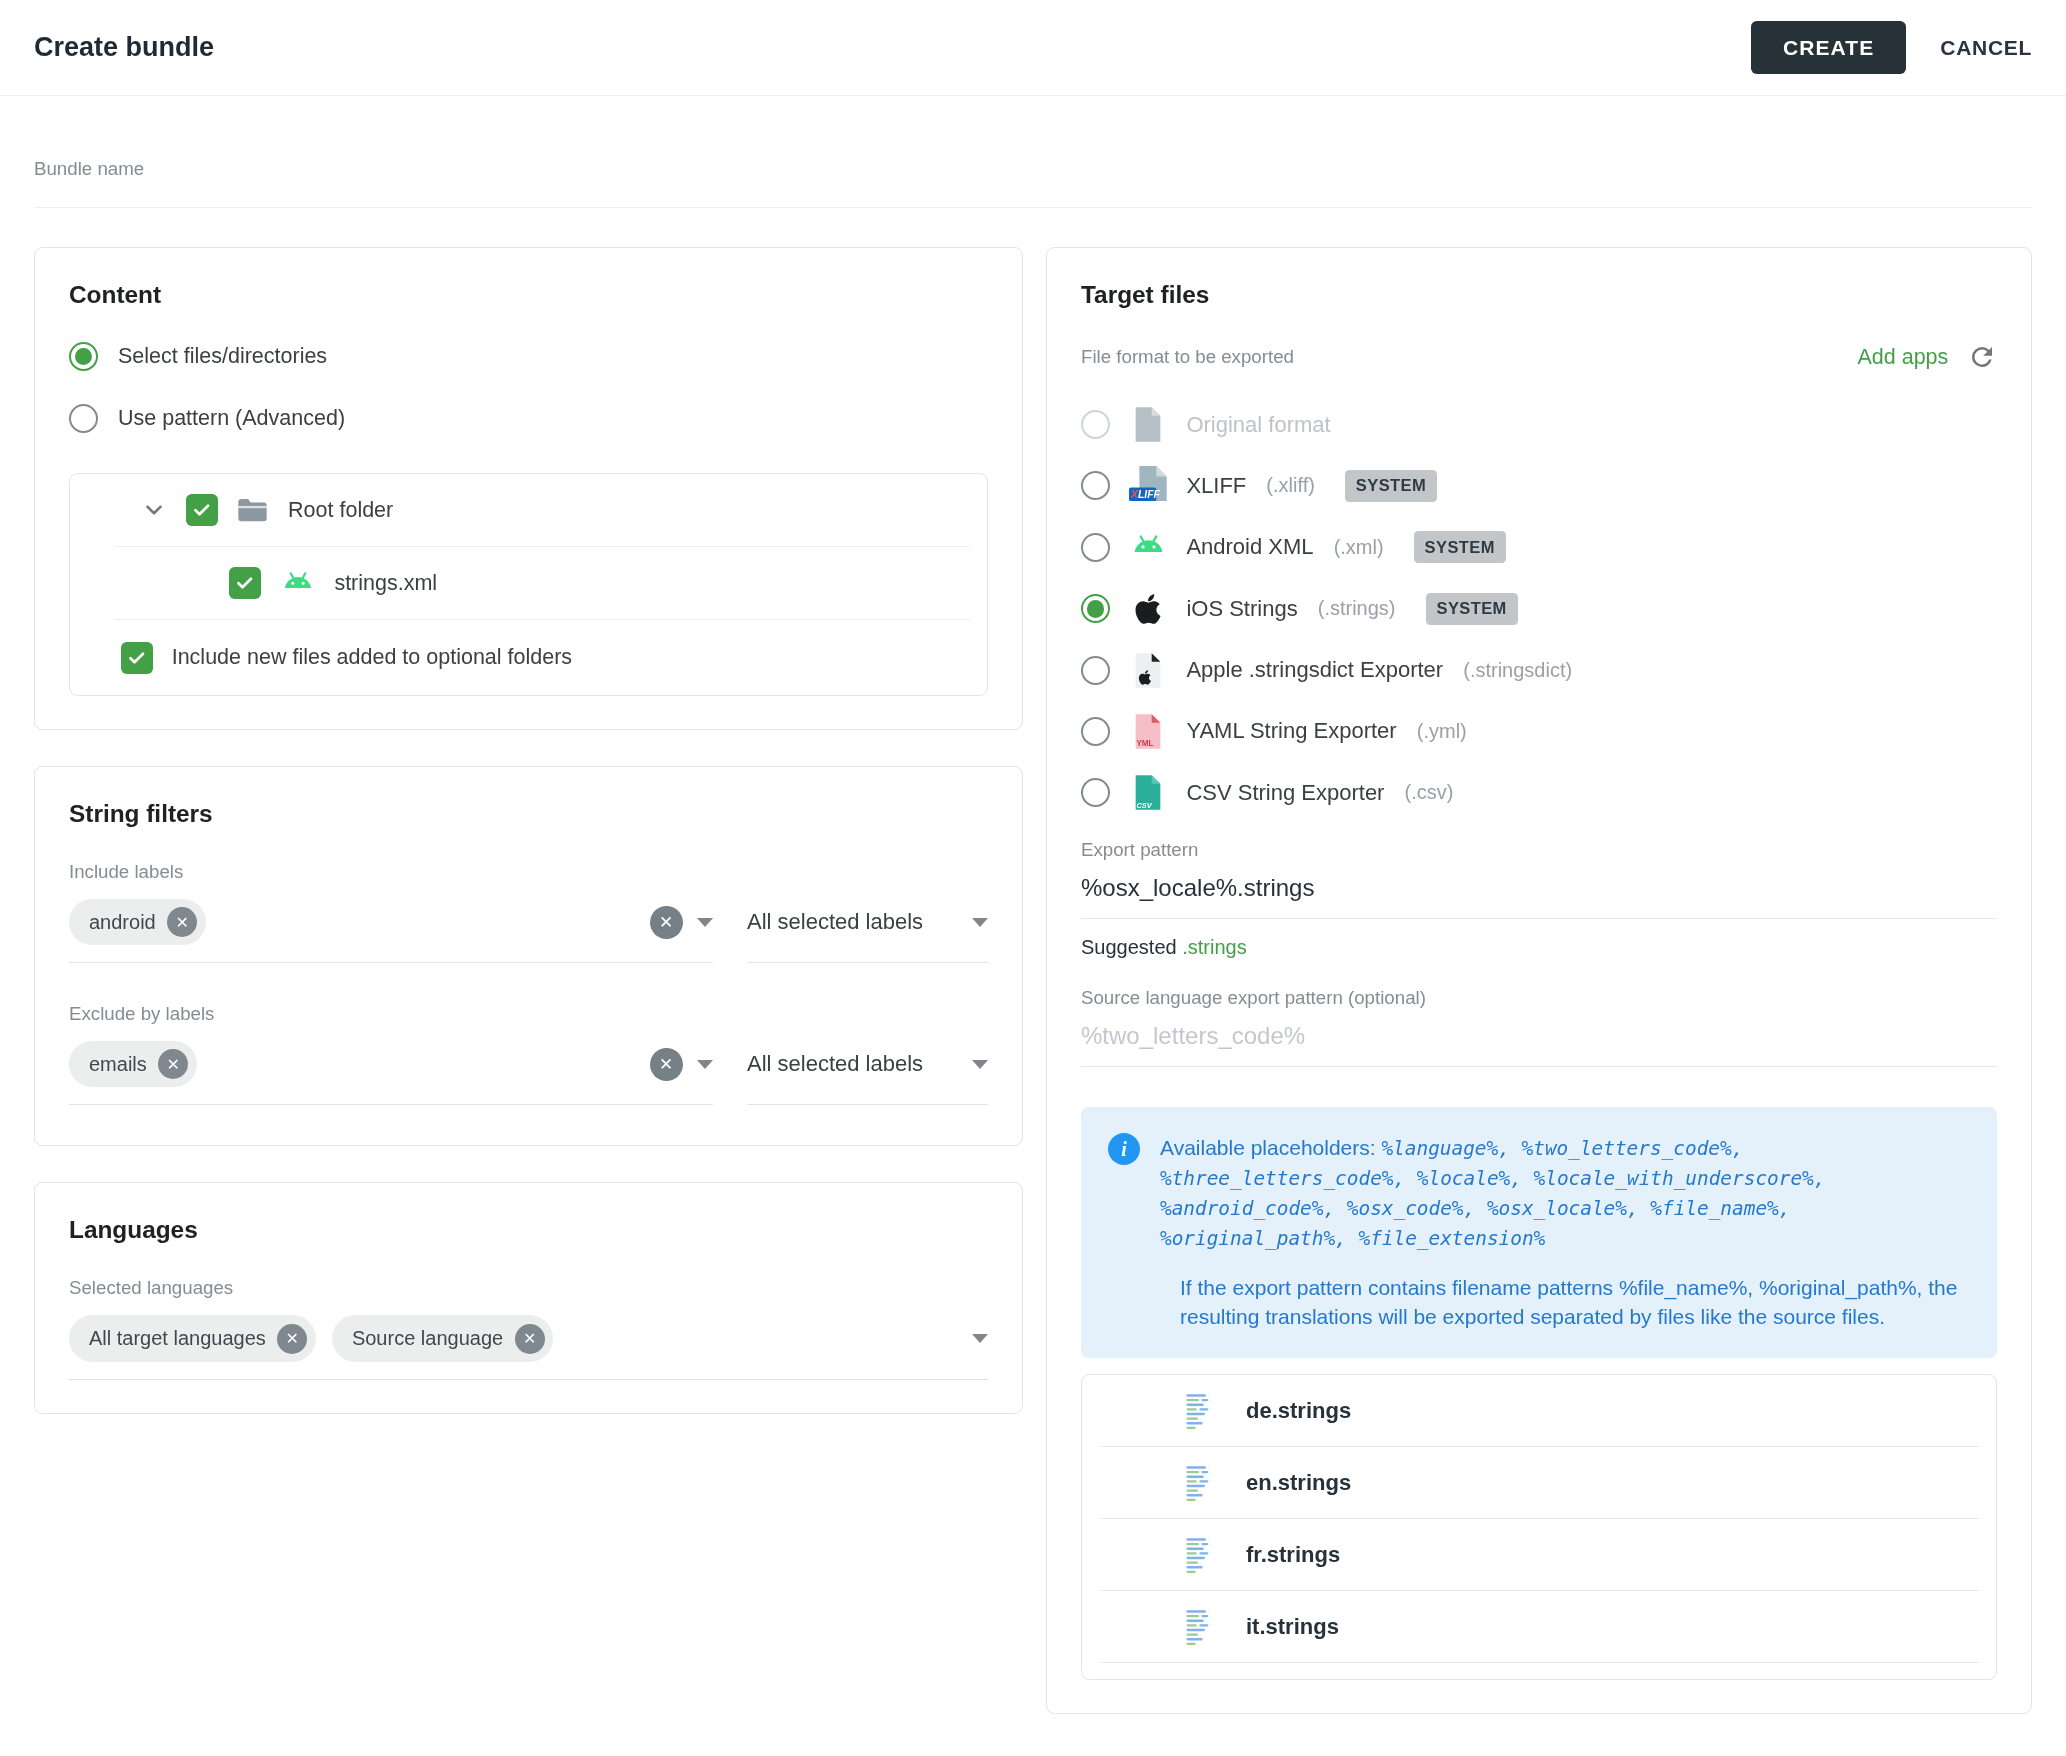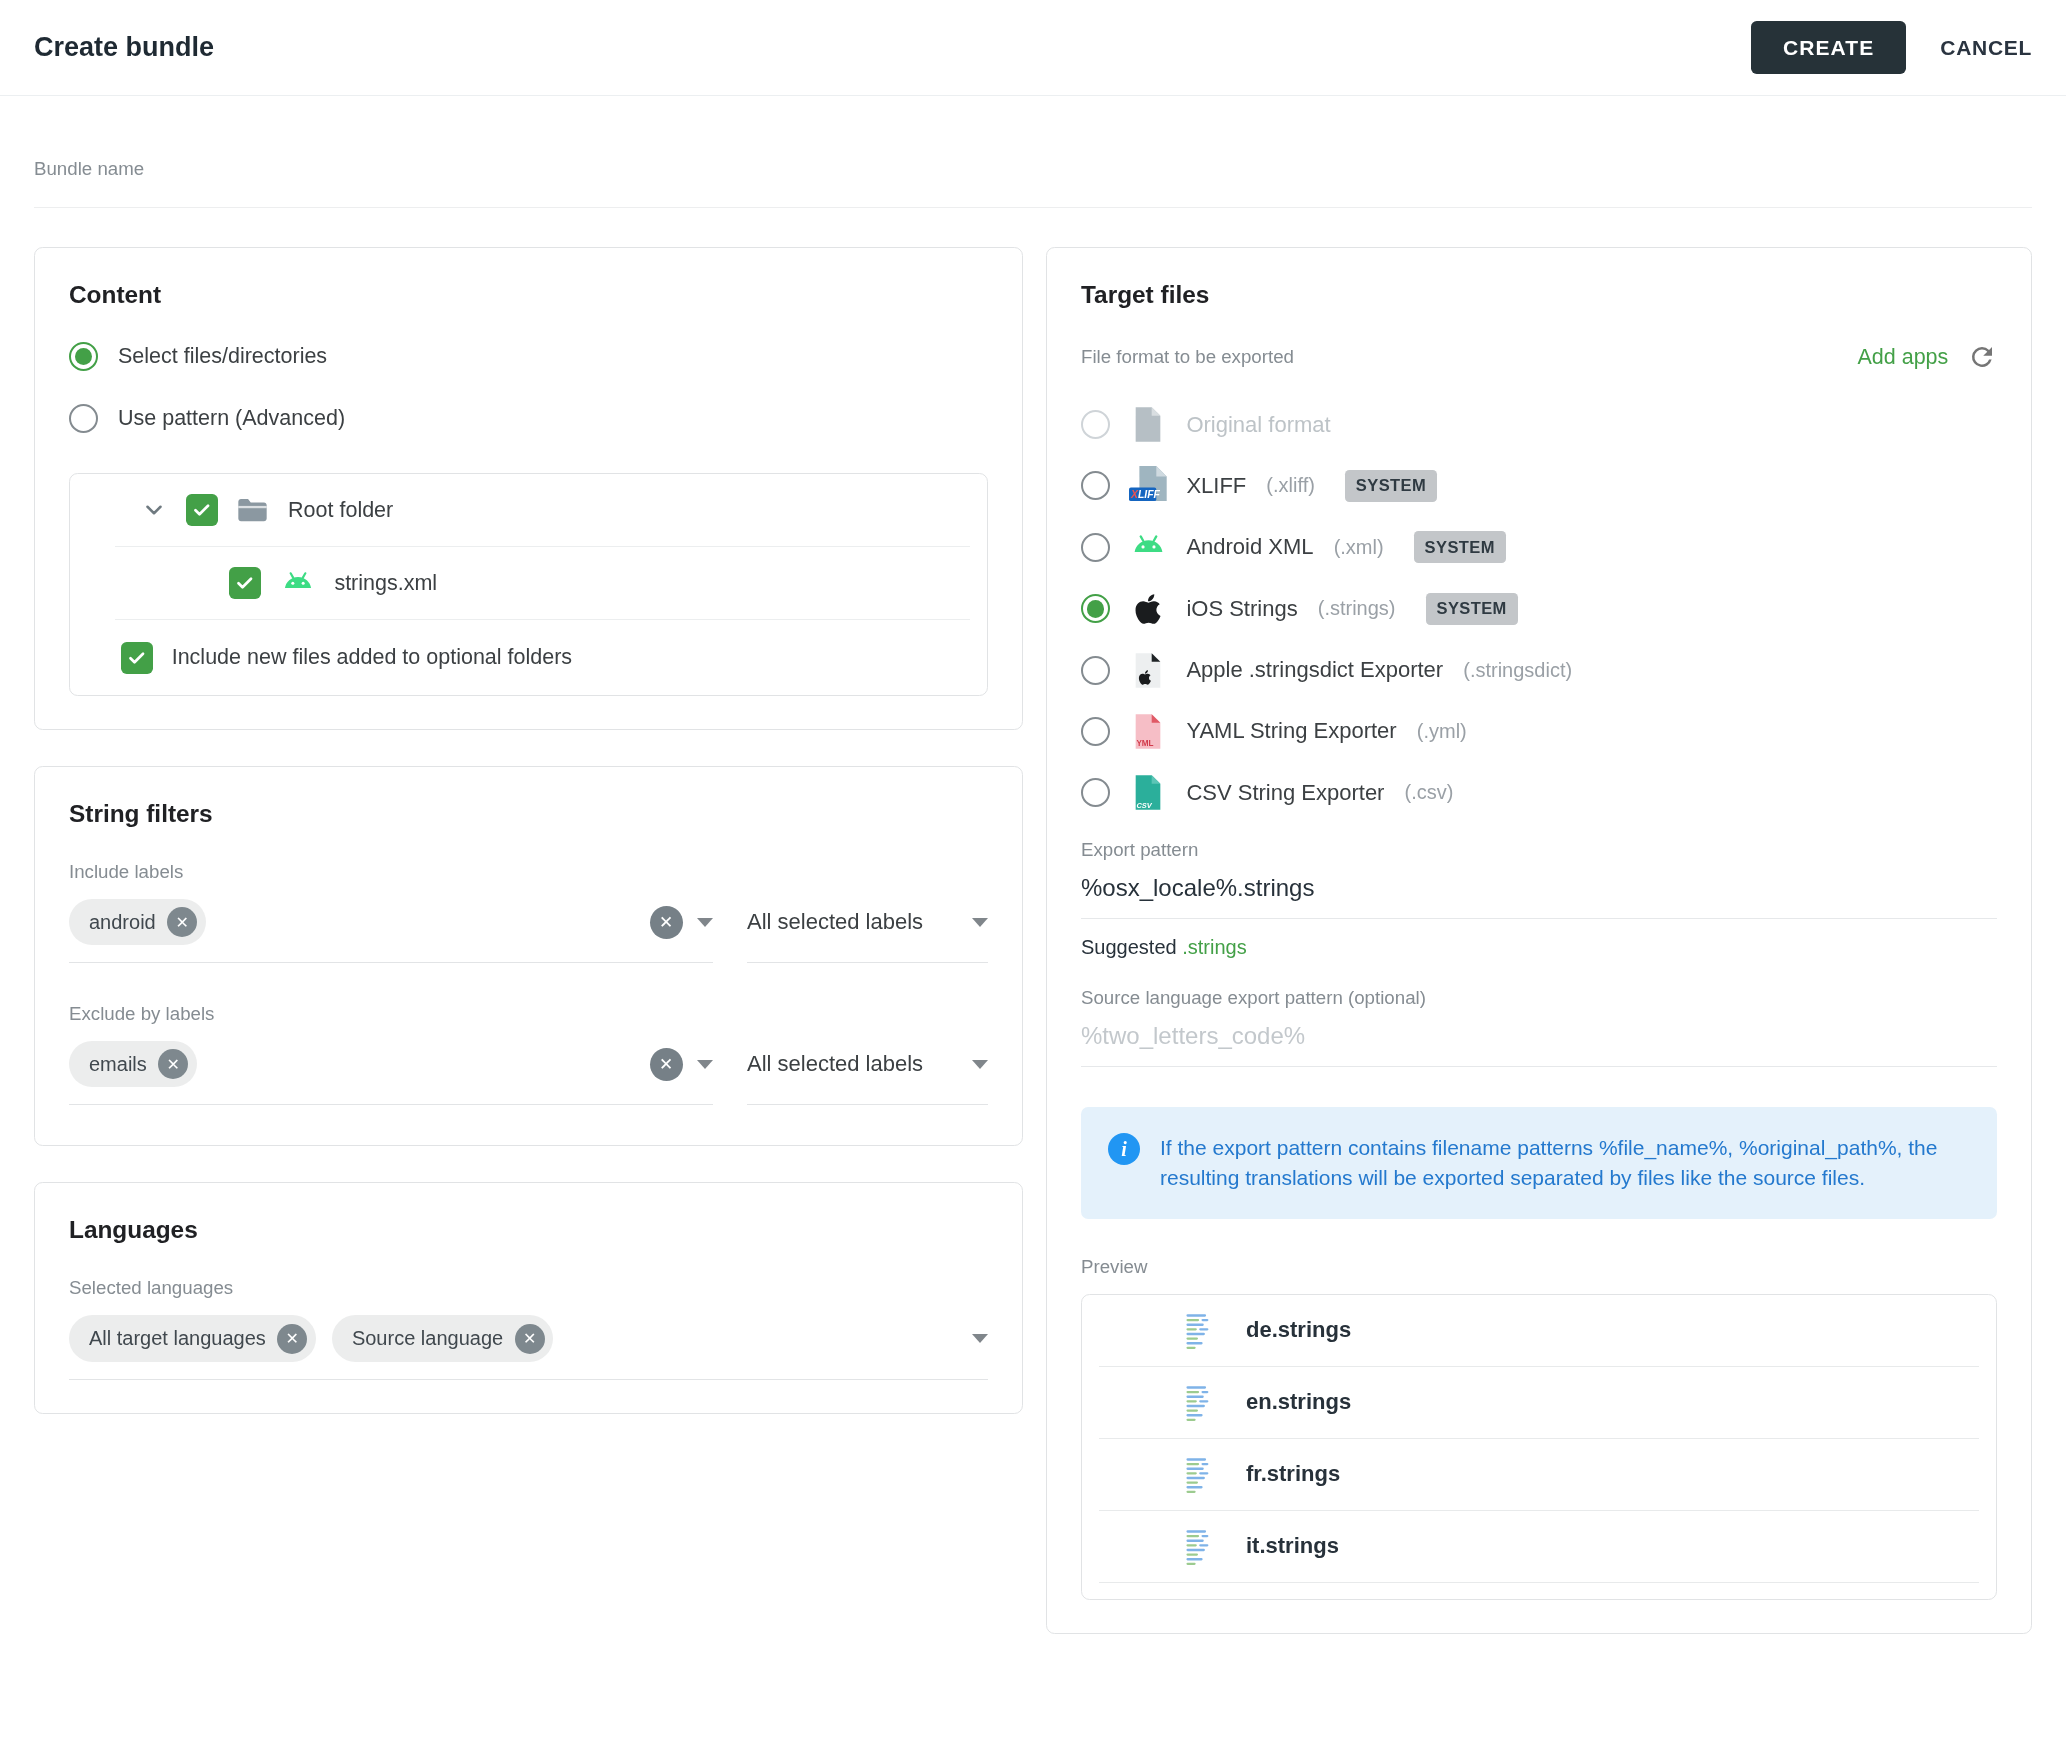--- a/index.html
+++ b/index.html
@@ -389,25 +389,26 @@
       </div>
 
       <div class="field-block">
         <label class="g-label">Source language export pattern (optional)</label>
         <div class="input-value placeholder">%two_letters_code%</div>
       </div>
 
       <div class="info-box">
         <span class="info-icon">i</span>
         <div class="info-text">
+          <p><span>Available placeholders:</span>
+             <span class="mono">%language%, %two_letters_code%, %three_letters_code%, %locale%, %locale_with_underscore%, %android_code%, %osx_code%, %osx_locale%, %file_name%, %original_path%, %file_extension%</span></p>
           <p>If the export pattern contains filename patterns %file_name%, %original_path%, the resulting translations will be exported separated by files like the source files.</p>
         </div>
       </div>
 
-      <label class="g-label preview-label">Preview</label>
       <div class="preview-panel">
 
           <div class="preview-row">
             <span class="strings-icon">
               <svg viewBox="0 0 26 32" width="32" height="37">
                 <rect x="3" y="2" width="17" height="2" rx="1" fill="#7fb3e8"></rect>
                 <rect x="3" y="6" width="11" height="2" rx="1" fill="#9ccb8f"></rect>
                 <rect x="16" y="6" width="6" height="2" rx="1" fill="#7fb3e8"></rect>
                 <rect x="3" y="10" width="15" height="2" rx="1" fill="#7fb3e8"></rect>
                 <rect x="3" y="14" width="9" height="2" rx="1" fill="#9ccb8f"></rect>

